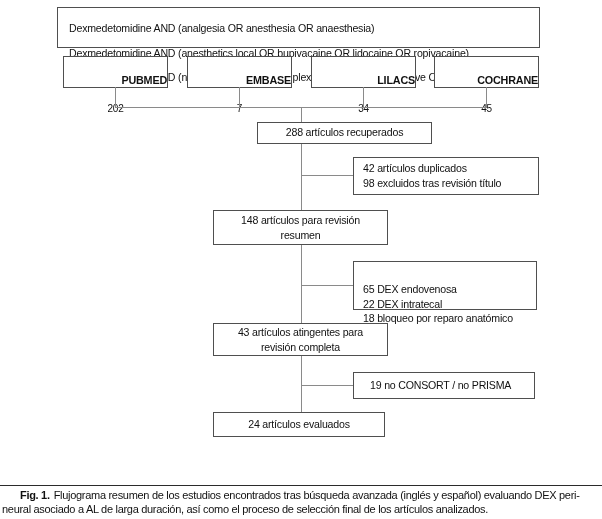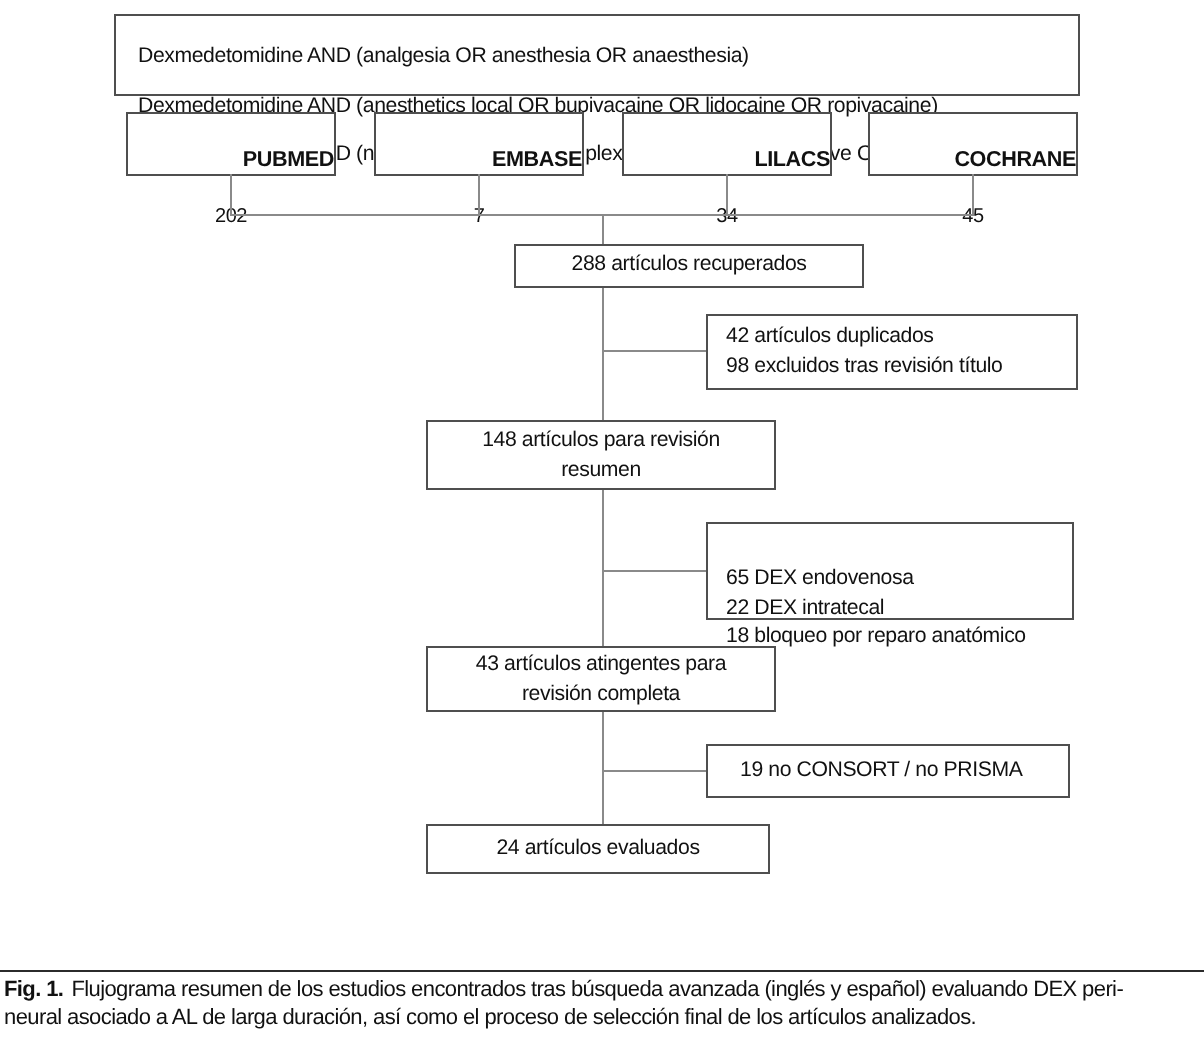--- a/index.html
+++ b/index.html
@@ -41,21 +41,21 @@
   .eval-box{left:213px;top:412px;width:172px;height:25px;line-height:22px;}
   .footnote{
     position:absolute;left:24px;top:452px;
     font-size:9.5px;letter-spacing:-0.1px;color:#222;
   }
   .separator{position:absolute;left:0;top:485px;width:602px;height:1px;background:#2b2b2b;}
   .caption{
     position:absolute;left:2px;top:489px;width:599px;
     font-size:11px;line-height:13.5px;letter-spacing:-0.3px;color:#111;
   }
-  .caption .cap-label{font-weight:bold;margin-right:4px;}
+  .caption .cap-label{font-weight:bold;margin-right:4px;margin-left:18px;}
 </style>
 </head>
 <body>
 
 <div class="fig">
 
   <div class="box query-box">
     <div>Dexmedetomidine AND (analgesia OR anesthesia OR anaesthesia)</div>
     <div>Dexmedetomidine AND (anesthetics local OR bupivacaine OR lidocaine OR ropivacaine)</div>
     <div>Dexmedetomidine AND (nerve block OR brachial plexus block OR sciatic nerve OR femoral nerve)</div>

